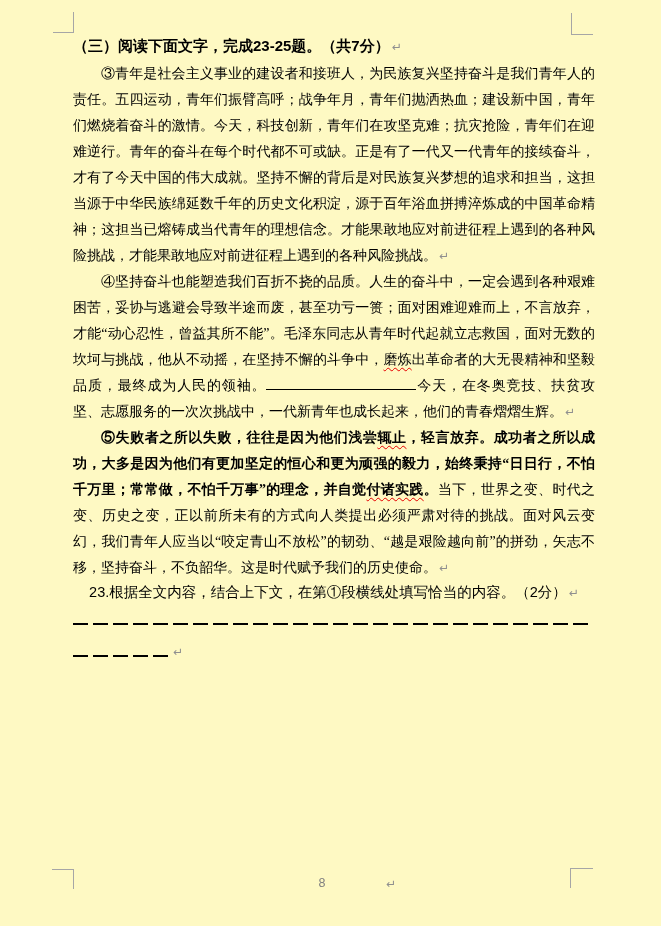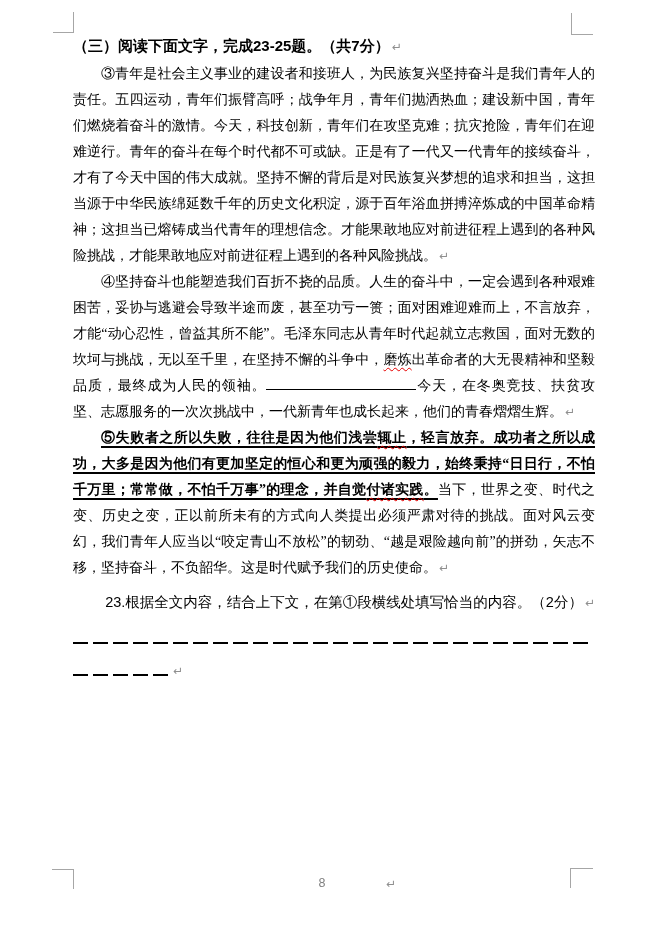--- a/index.html
+++ b/index.html
@@ -1,19 +1,19 @@
 <!DOCTYPE html>
 <html><head>
 <meta charset="utf-8">
 <style>
   html,body{margin:0;padding:0;background:#e8e8e8;}
   .page{
     position:relative;
     width:661px;height:926px;
-    background:#ffffff;
+    background:#fef9c3;
     font-family:"Liberation Serif",serif;
     color:#000;
     overflow:hidden;
     margin:0 auto;
   }
   
   .crop{position:absolute;}
   .crop-tl{left:53px;top:12px;width:20px;height:20px;border-right:1px solid #a6a6a6;border-bottom:1px solid #a6a6a6;}
   .crop-tr{left:571px;top:13px;width:21px;height:21px;border-left:1px solid #a6a6a6;border-bottom:1px solid #a6a6a6;}
   .crop-bl{left:52px;top:869px;width:21px;height:19px;border-right:1px solid #a6a6a6;border-top:1px solid #a6a6a6;}
@@ -39,21 +39,20 @@
     word-break:break-all;
   }
   .blank{
     display:inline-block;
     height:14px;
     border-bottom:1px solid #000;
     vertical-align:baseline;
   }
   .bu{
     font-weight:bold;
-    text-decoration:underline;
     text-decoration-thickness:1.5px;
     text-underline-offset:4px;
   }
   .wavy{
     text-decoration-line:underline;
     text-decoration-style:wavy;
     text-decoration-color:#e60000;
     text-decoration-thickness:1px;
     text-underline-offset:3px;
   }
@@ -64,23 +63,23 @@
     color:#8f8f8f;
     font-family:"DejaVu Sans",sans-serif;
     font-size:12px;
     text-decoration:none;
     font-weight:normal;
     padding-left:2px;
   }
   .question{
     font-family:"Liberation Sans",sans-serif;
     font-size:14.5px;
-    line-height:34px;
+    line-height:15px;
     margin:4px 0 9px 0;
-    text-align:right;
+    text-align:center;
     word-break:break-all;
   }
   .dash-line{
     height:2px;
     background:repeating-linear-gradient(90deg,#000 0 15px,transparent 15px 20px);
   }
   .dash-full{margin-top:22px;width:520px;}
   .dash-short-row{margin-top:20px;display:flex;align-items:flex-end;}
   .dash-short{width:98px;height:2px;background:repeating-linear-gradient(90deg,#000 0 15px,transparent 15px 20px);margin-bottom:2px;}
   .page-num{
@@ -107,21 +106,21 @@
 
   <div class="crop crop-tl"></div>
   <div class="crop crop-tr"></div>
   <div class="crop crop-bl"></div>
   <div class="crop crop-br"></div>
 
   <div class="content">
     <p class="doc-title"><span>（三）阅读下面文字，完成23-25题。（共7分）</span><span class="pmark">↵</span></p>
 
     <p class="para"><span>③青年是社会主义事业的建设者和接班人，为民族复兴坚持奋斗是我们青年人的责任。五四运动，青年们振臂高呼；战争年月，青年们抛洒热血；建设新中国，青年们燃烧着奋斗的激情。今天，科技创新，青年们在攻坚克难；抗灾抢险，青年们在迎难逆行。青年的奋斗在每个时代都不可或缺。正是有了一代又一代青年的接续奋斗，才有了今天中国的伟大成就。坚持不懈的背后是对民族复兴梦想的追求和担当，这担当源于中华民族绵延数千年的历史文化积淀，源于百年浴血拼搏淬炼成的中国革命精神；这担当已熔铸成当代青年的理想信念。才能果敢地应对前进征程上遇到的各种风险挑战，才能果敢地应对前进征程上遇到的各种风险挑战。</span><span class="pmark">↵</span></p>
-    <p class="para"><span>④坚持奋斗也能塑造我们百折不挠的品质。人生的奋斗中，一定会遇到各种艰难困苦，妥协与逃避会导致半途而废，甚至功亏一篑；面对困难迎难而上，不言放弃，才能“动心忍性，曾益其所不能”。毛泽东同志从青年时代起就立志救国，面对无数的坎坷与挑战，无以至千里，在坚持不懈的斗争中，</span><span class="wavy">磨炼</span><span>出革命者的大无畏精神和坚毅品质，最终成为人民的领袖。</span><span class="blank" style="width: 150px;"></span><span>今天，在冬奥竞技、扶贫攻坚、志愿服务的一次次挑战中，一代新青年也成长起来，他们的青春熠熠生辉。</span><span class="pmark">↵</span></p>
+    <p class="para"><span>④坚持奋斗也能塑造我们百折不挠的品质。人生的奋斗中，一定会遇到各种艰难困苦，妥协与逃避会导致半途而废，甚至功亏一篑；面对困难迎难而上，不言放弃，才能“动心忍性，曾益其所不能”。毛泽东同志从青年时代起就立志救国，面对无数的坎坷与挑战，他从不动摇，在坚持不懈的斗争中，</span><span class="wavy">磨炼</span><span>出革命者的大无畏精神和坚毅品质，最终成为人民的领袖。</span><span class="blank" style="width: 150px;"></span><span>今天，在冬奥竞技、扶贫攻坚、志愿服务的一次次挑战中，一代新青年也成长起来，他们的青春熠熠生辉。</span><span class="pmark">↵</span></p>
     <p class="para"><span class="bu">⑤失败者之所以失败，往往是因为他们浅尝</span><span class="bu"><span class="wavy">辄止</span></span><span class="bu">，轻言放弃。成功者之所以成功，大多是因为他们有更加坚定的恒心和更为顽强的毅力，始终秉持“日日行，不怕千万里；常常做，不怕千万事”的理念，并自觉</span><span class="bu"><span class="wavy">付诸实践</span></span><span class="bu">。</span><span>当下，世界之变、时代之变、历史之变，正以前所未有的方式向人类提出必须严肃对待的挑战。面对风云变幻，我们青年人应当以“咬定青山不放松”的韧劲、“越是艰险越向前”的拼劲，矢志不移，坚持奋斗，不负韶华。这是时代赋予我们的历史使命。</span><span class="pmark">↵</span></p>
 
     <p class="question"><span>23.根据全文内容，结合上下文，在第①段横线处填写恰当的内容。（2分）</span><span class="pmark">↵</span></p>
 
     <div class="dash-line dash-full"></div>
     <div class="dash-short-row">
       <div class="dash-short"></div>
       <span class="pmark">↵</span>
     </div>
   </div>

